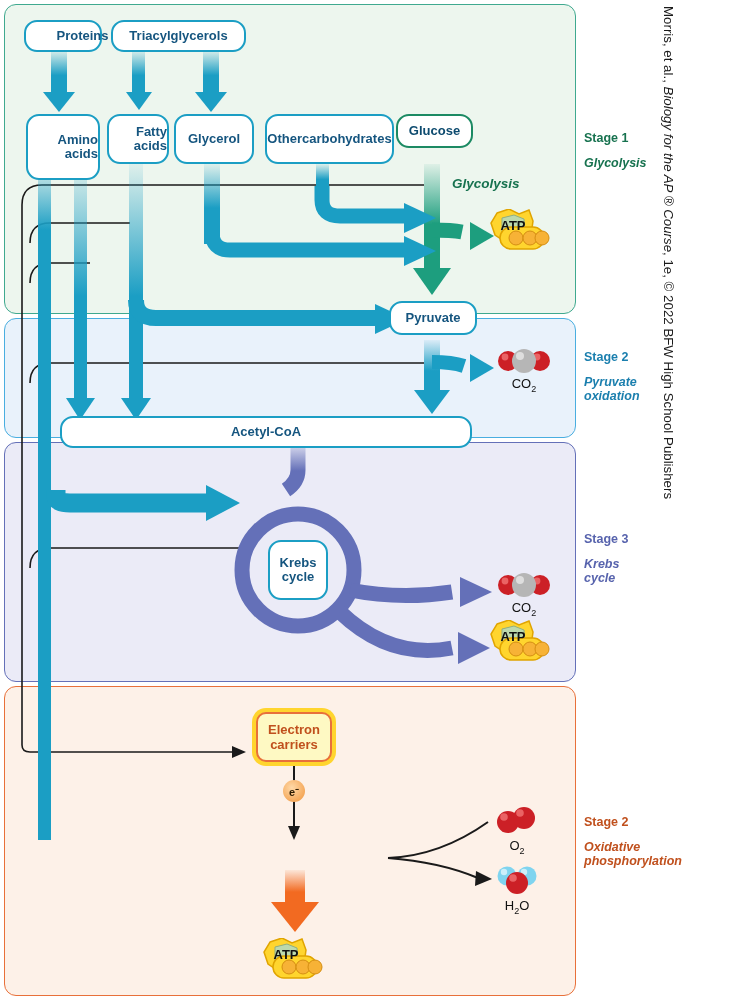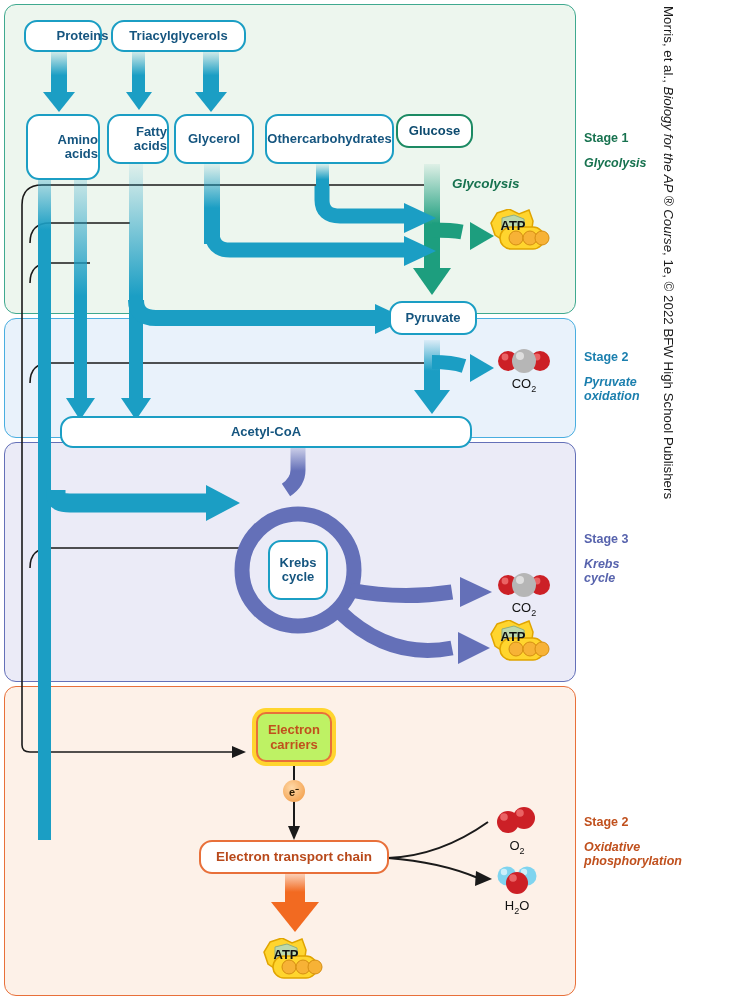--- a/index.html
+++ b/index.html
@@ -10,21 +10,21 @@
   #stage2-panel{left:4px;top:318px;width:572px;height:120px;background:#e9f2fb;border:1.5px solid #49aee0;}
   #stage3-panel{left:4px;top:442px;width:572px;height:240px;background:#ebebf7;border:1.5px solid #6470b8;}
   #stage4-panel{left:4px;top:686px;width:572px;height:310px;background:#fdf1e8;border:1.5px solid #e8703a;}
 
   .chip{position:absolute;background:#ffffff;border:2.2px solid #1b9ec4;border-radius:13px;
         display:flex;align-items:center;justify-content:center;text-align:center;
         color:#15557f;font-weight:bold;font-size:13px;line-height:14px;box-sizing:border-box;}
   .chip.green{border-color:#1c8a63;color:#0c4a6e;}
   .chip.etc{border-color:#e8703a;color:#b8491b;font-size:13.5px;}
   .ecarriers{position:absolute;background:#ffd52e;border-radius:14px;box-sizing:border-box;padding:4px;}
-  .ecarriers .inner{width:100%;height:100%;background:#bef264;border:2px solid #e8703a;border-radius:10px;
+  .ecarriers .inner{width:100%;height:100%;background:#fef9c3;border:2px solid #e8703a;border-radius:10px;
         display:flex;flex-direction:column;align-items:center;justify-content:center;
         color:#c0501d;font-weight:bold;font-size:13px;line-height:15px;box-sizing:border-box;}
 
   .lbl{position:absolute;font-size:12.5px;}
   .lbl .s{font-weight:bold;display:block;}
   .lbl .d{font-style:italic;font-weight:bold;display:block;margin-top:11px;line-height:14px;}
   #lbl1{color:#17724f;} #lbl2{color:#1b7fae;} #lbl3{color:#5763ad;} #lbl4{color:#c0501d;}
 
   .inline-lab{position:absolute;font-style:italic;font-weight:bold;font-size:13.5px;color:#17724f;}
   .molname{position:absolute;font-size:13px;color:#111;text-align:center;}
@@ -192,21 +192,20 @@
     <div class="inner">
       <span>Electron</span>
       <span>carriers</span>
     </div>
   </div>
 
   <div class="etag" style="left:283px;top:780px;">
     <span>e⁻</span>
   </div>
 
-  <div class="chip etc" style="left:199px;top:840px;width:190px;height:34px;">Electron transport chain</div>
 
   <div style="position:absolute;left:489px;top:209px;width:62px;height:48px;">
     <svg width="62" height="48" viewBox="0 0 62 48">
       <polygon points="8,4 20,0 30,5 40,1 44,12 42,26 32,34 18,34 6,26 2,14" fill="#ffd52e" stroke="#e0a400" stroke-width="1.5"></polygon>
       <polygon points="13,9 25,6 35,10 36,24 24,30 13,24" fill="#bcd9ad" stroke="#8fae80" stroke-width="1"></polygon>
       <path d="M22,40 a11,11 0 0 1 0,-22 h22 a11,11 0 0 1 0,22 z" fill="#ffd52e" stroke="#e0a400" stroke-width="1.5"></path>
       <circle cx="27" cy="29" r="7" fill="#f7b236" stroke="#d58e12" stroke-width="1"></circle>
       <circle cx="41" cy="29" r="7" fill="#f7b236" stroke="#d58e12" stroke-width="1"></circle>
       <circle cx="53" cy="29" r="7" fill="#f7b236" stroke="#d58e12" stroke-width="1"></circle>
       <text x="24" y="21" font-family="Liberation Sans, sans-serif" font-size="13" font-weight="bold" fill="#111" text-anchor="middle">ATP</text>

